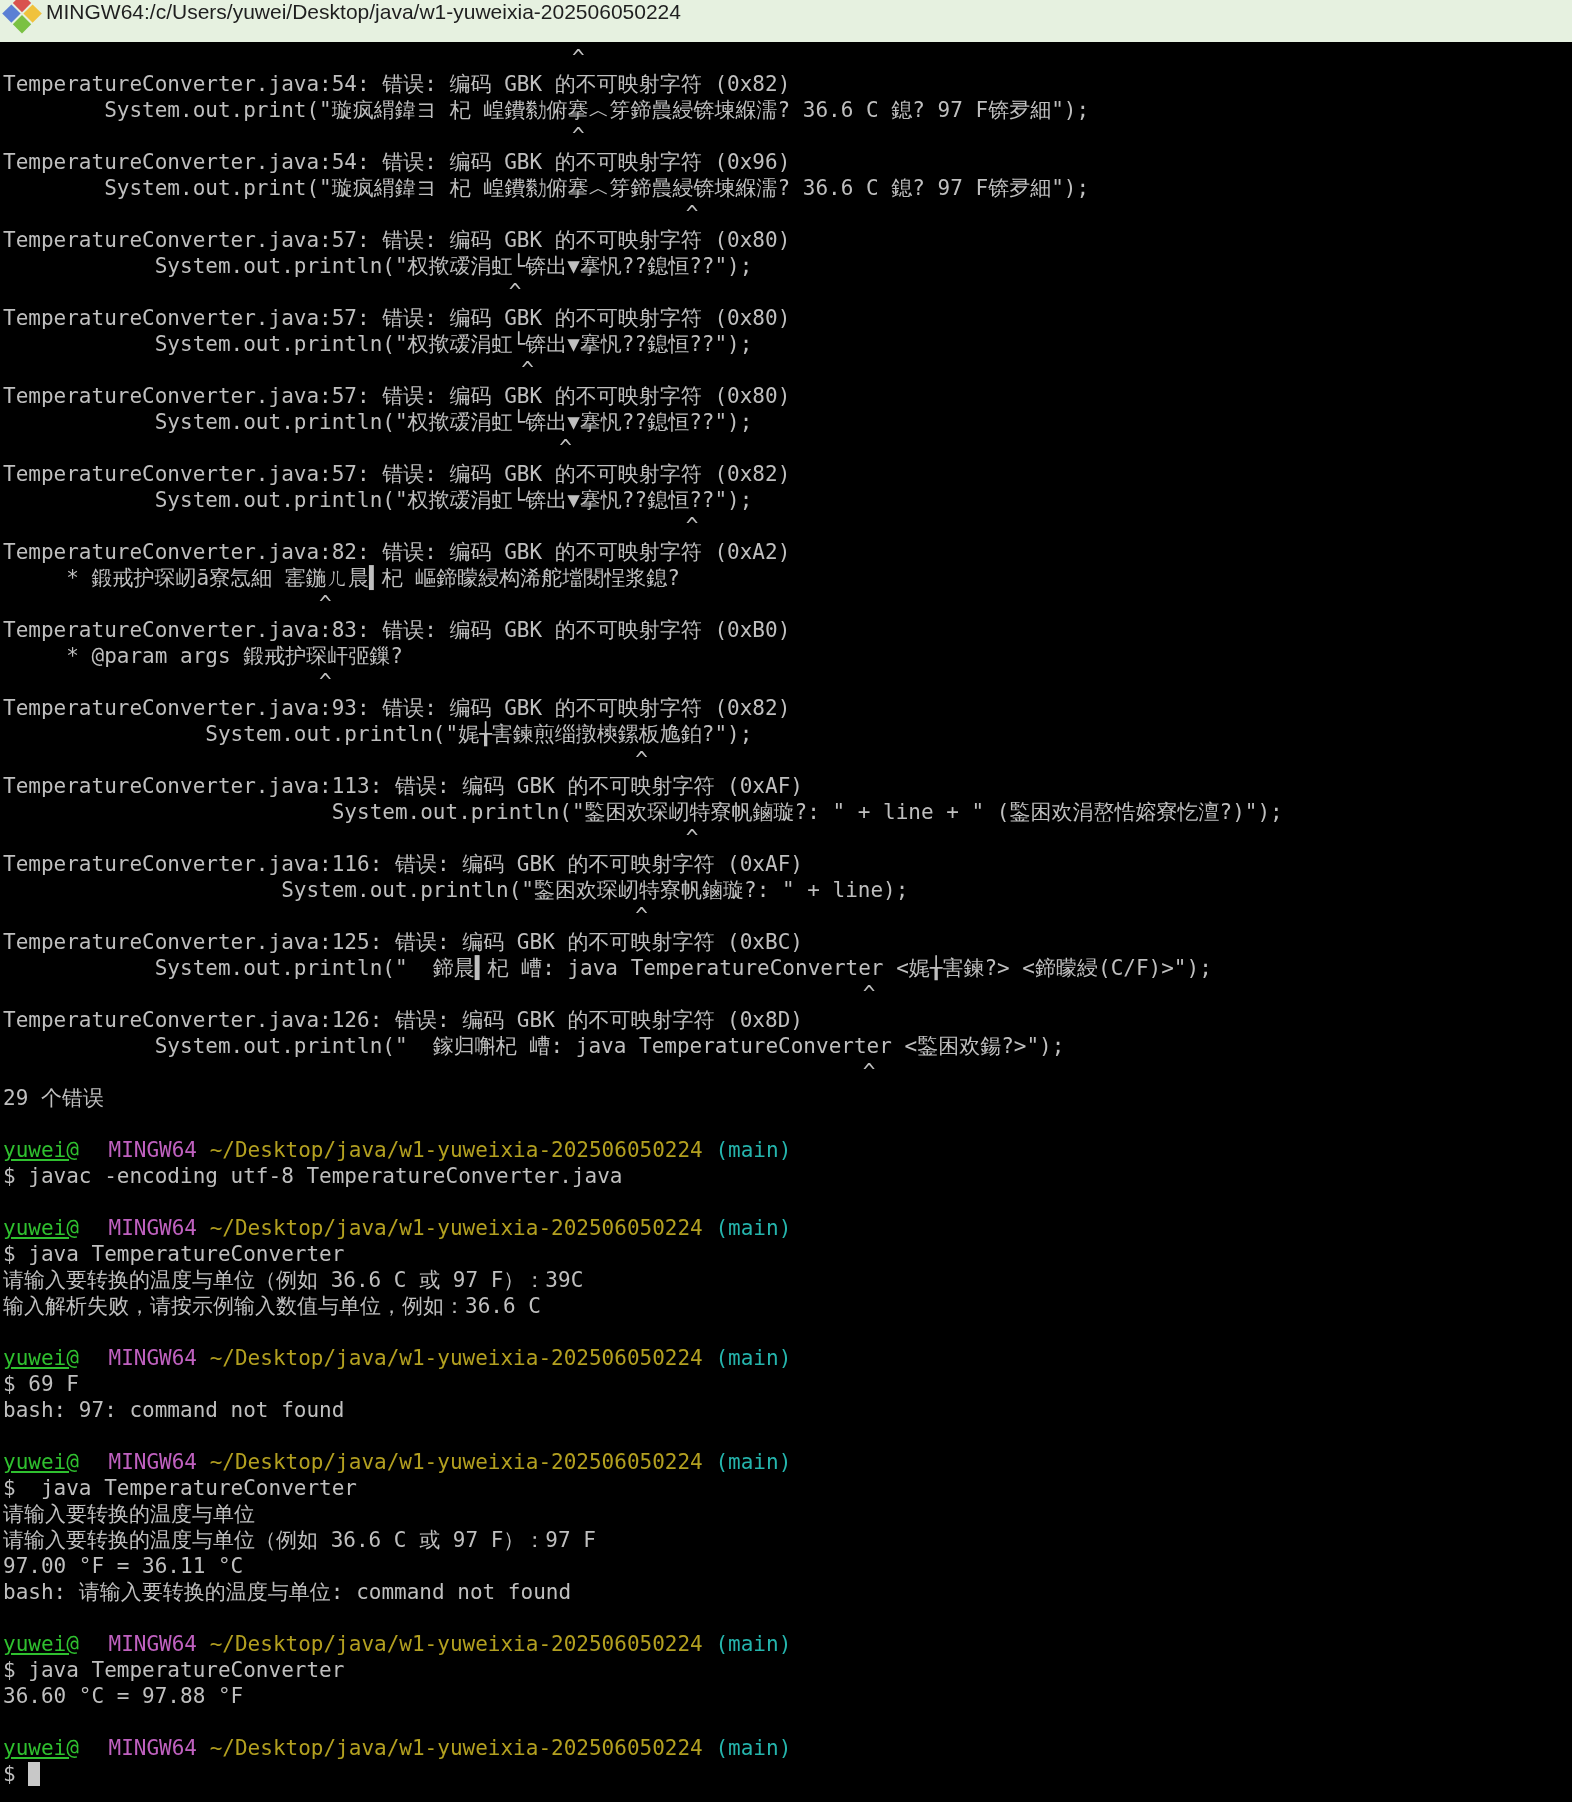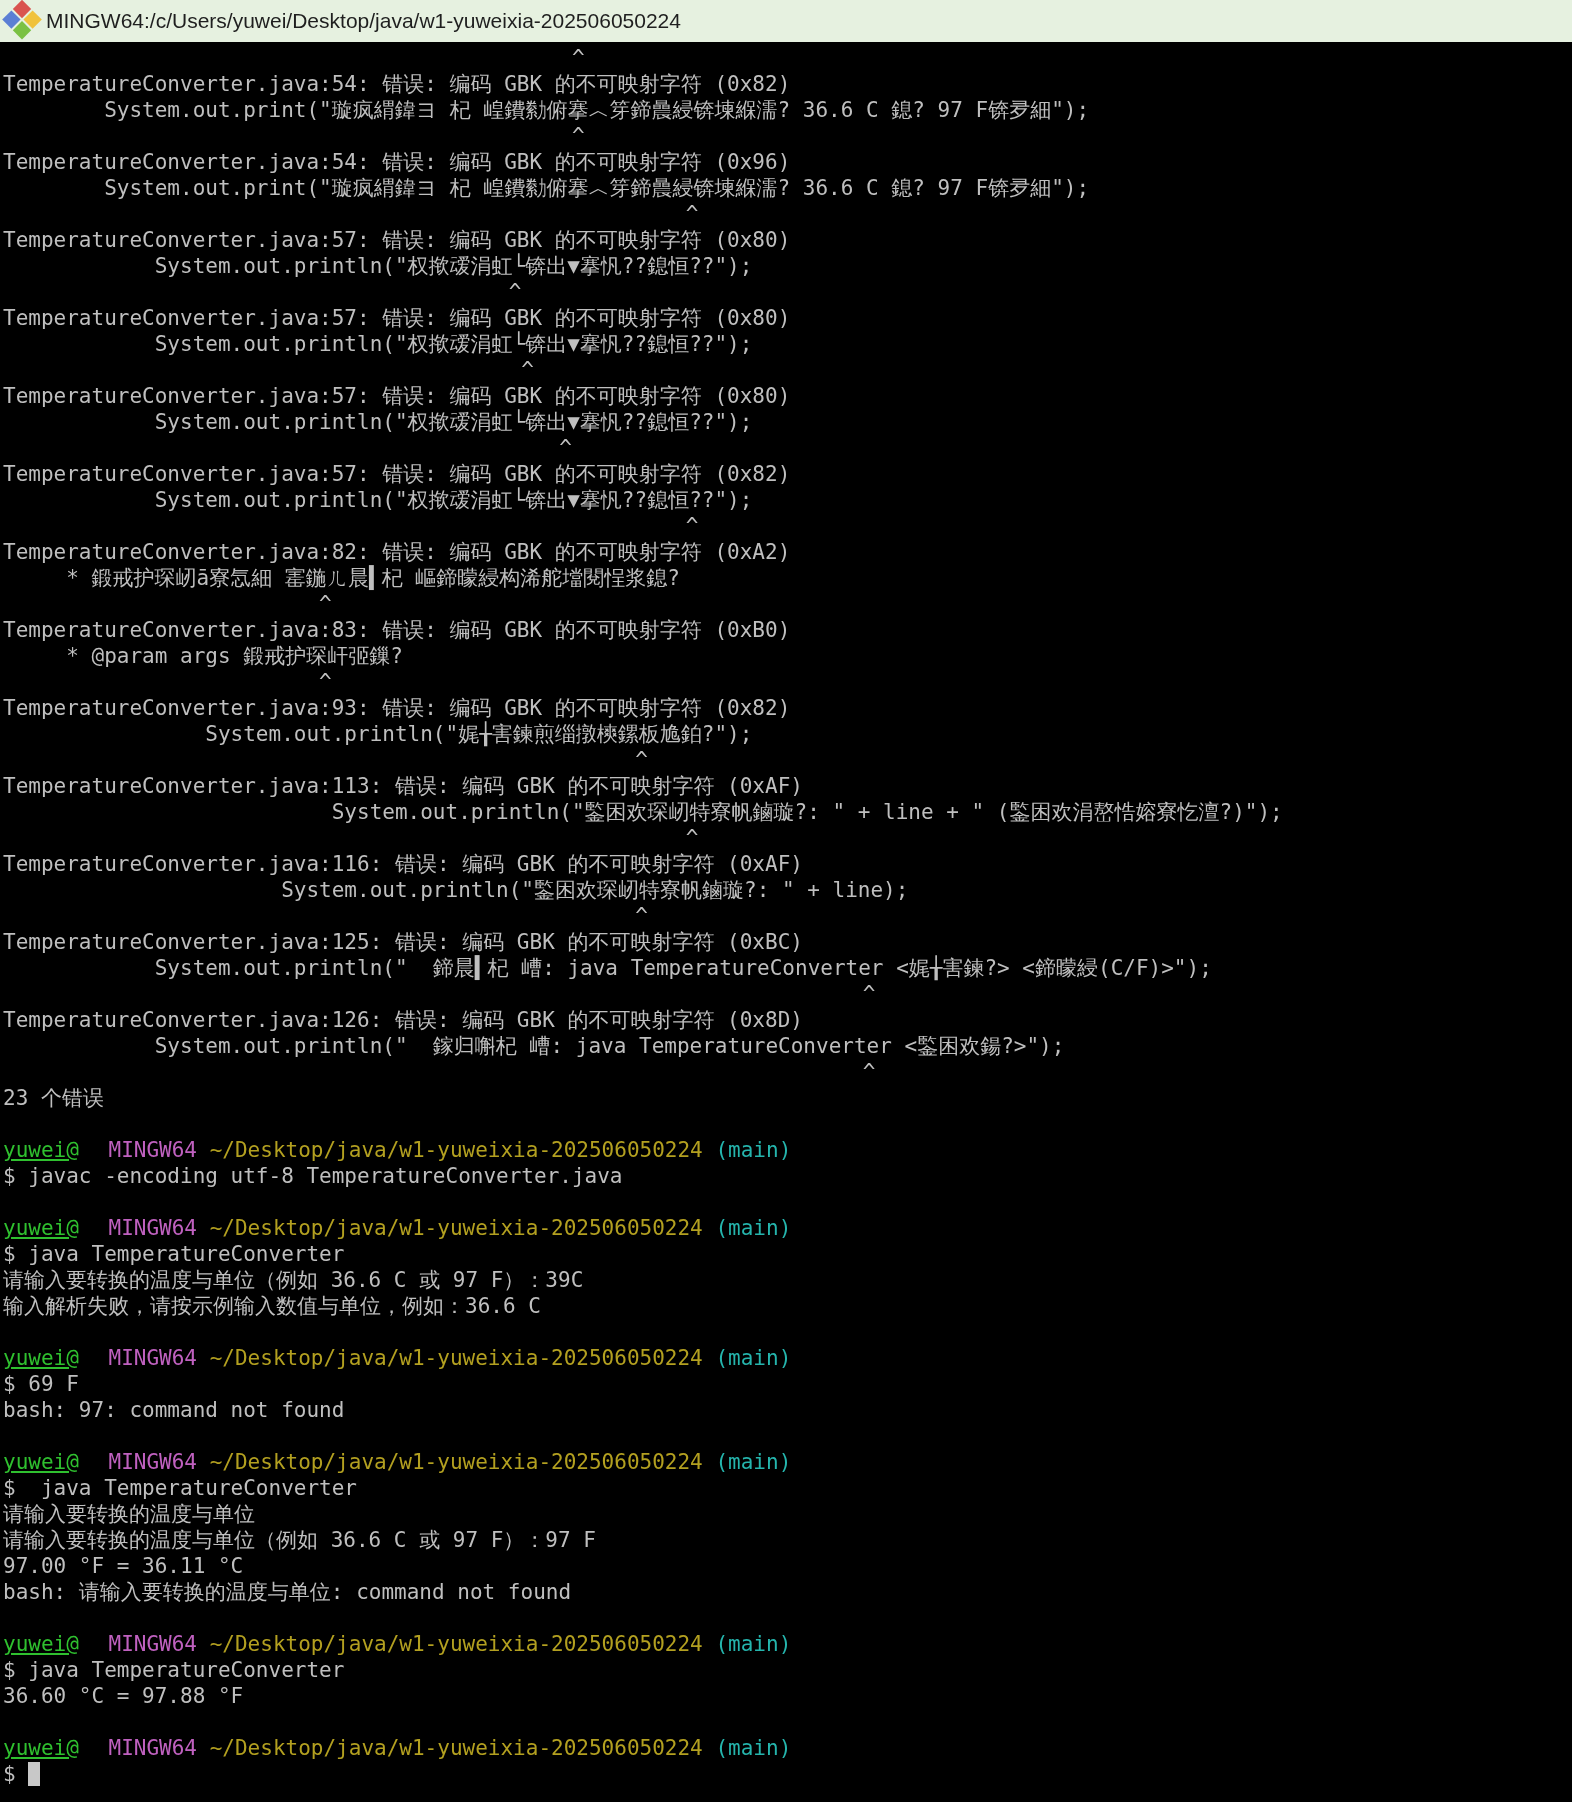--- a/index.html
+++ b/index.html
@@ -7,21 +7,21 @@
   body {
     width: 1572px; height: 1802px;
     overflow: hidden;
     background: #000;
     font-family: "DejaVu Sans Mono", "Liberation Mono", monospace;
   }
   
   .titlebar {
     height: 42px; width: 100%;
     background: var(--titlebar-bg, #e6f1e0);
-    display: flex; align-items: center;
+    display: flex; 
     padding-left: 7px;
     font-family: "Liberation Sans", "DejaVu Sans", sans-serif;
   }
   .titlebar .title-text {
     font-size: 21px; color: var(--titlebar-fg, #1f1f1f);
     margin-left: 9px; white-space: nowrap;
   }
   .logo { width: 30px; height: 30px; position: relative; transform: rotate(45deg); flex: 0 0 auto; }
   .logo div { position: absolute; width: 13px; height: 13px; }
   .logo .q1 { left: 0;    top: 0;    background: #d9534f; }   
@@ -94,21 +94,21 @@
     <div class="line">                                                      ^</div>
     <div class="line">TemperatureConverter.java:116: 错误: 编码 GBK 的不可映射字符 (0xAF)</div>
     <div class="line">                      System.out.println("鍳困欢琛屻特寮帆鏀璇?: " + line);</div>
     <div class="line">                                                  ^</div>
     <div class="line">TemperatureConverter.java:125: 错误: 编码 GBK 的不可映射字符 (0xBC)</div>
     <div class="line">            System.out.println("  鍗晨▍杞 嶆: java TemperatureConverter &lt;娓╁害鍊?&gt; &lt;鍗曚綅(C/F)&gt;");</div>
     <div class="line">                                                                    ^</div>
     <div class="line">TemperatureConverter.java:126: 错误: 编码 GBK 的不可映射字符 (0x8D)</div>
     <div class="line">            System.out.println("  鎵归嘝杞 嶆: java TemperatureConverter &lt;鍳困欢鍚?&gt;");</div>
     <div class="line">                                                                    ^</div>
-    <div class="line">23 个错误</div>
+    <div class="line">29 个错误</div>
     <div class="line">&nbsp;</div>
     <div class="line"><span class="c-green">yuwei@</span><span> </span><span class="c-magenta">MINGW64</span><span> </span><span class="c-yellow">~/Desktop/java/w1-yuweixia-202506050224</span><span> </span><span class="c-cyan">(main)</span></div>
     <div class="line">$ javac -encoding utf-8 TemperatureConverter.java</div>
     <div class="line">&nbsp;</div>
     <div class="line"><span class="c-green">yuwei@</span><span> </span><span class="c-magenta">MINGW64</span><span> </span><span class="c-yellow">~/Desktop/java/w1-yuweixia-202506050224</span><span> </span><span class="c-cyan">(main)</span></div>
     <div class="line">$ java TemperatureConverter</div>
     <div class="line">请输入要转换的温度与单位（例如 36.6 C 或 97 F）：39C</div>
     <div class="line">输入解析失败，请按示例输入数值与单位，例如：36.6 C</div>
     <div class="line">&nbsp;</div>
     <div class="line"><span class="c-green">yuwei@</span><span> </span><span class="c-magenta">MINGW64</span><span> </span><span class="c-yellow">~/Desktop/java/w1-yuweixia-202506050224</span><span> </span><span class="c-cyan">(main)</span></div>

